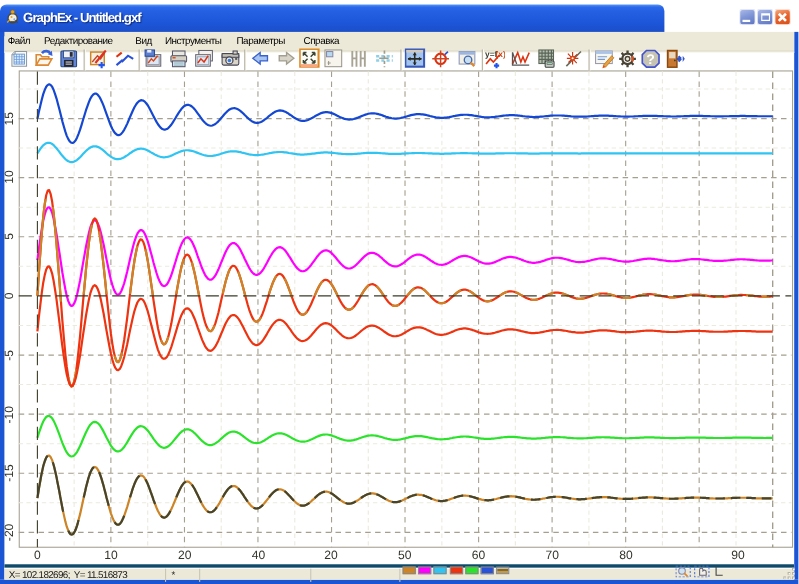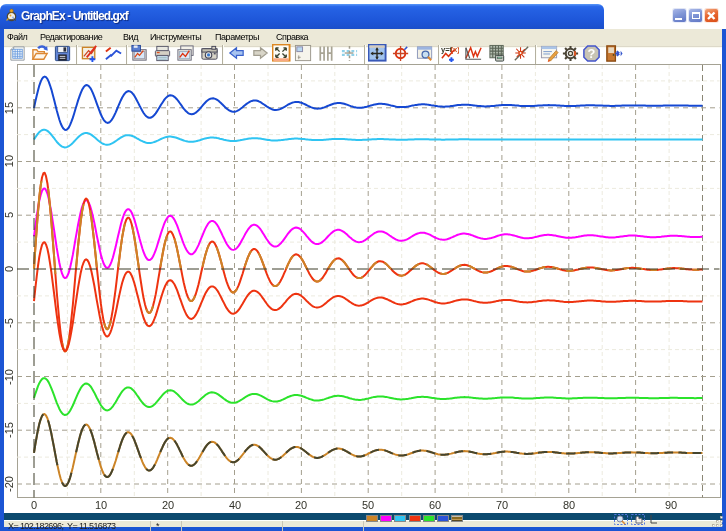--- a/index.html
+++ b/index.html
@@ -12,21 +12,21 @@
 #bclose { background:linear-gradient(160deg,#f2aa80 0%,#e8652f 45%,#d94f18 100%); }
 .wbtn i { position:absolute; display:block; }
 #borderL { position:absolute; left:0; top:29px; width:4px; height:498px; background:#1c55d4; }
 #borderR { position:absolute; left:722px; top:29px; width:4px; height:498px; background:#1c55d4; }
 #borderB { position:absolute; left:0; top:527px; width:726px; height:4px; background:#1c55d4; }
 #menubar { position:absolute; left:4px; top:29px; width:718px; height:19px; background:#ece9d8; font-size:9px; color:#000; border-bottom:1px solid #fbfaf2; box-shadow:inset 0 -1px 0 #ddd9c9; }
 #menubar span { position:absolute; top:3px; letter-spacing:-0.45px; }
 #plotwhite { position:absolute; left:17px; top:64px; width:704px; height:434px; background:#fff; border:1px solid #a5a294; }
 .xl { position:absolute; top:499px; width:30px; text-align:center; font-size:11px; color:#33332a; }
 .yl { position:absolute; left:-3px; width:24px; height:30px; text-align:center; font-size:11px; color:#33332a; transform:rotate(-90deg); line-height:30px; }
-#statusbar { position:absolute; left:4px; top:513px; width:718px; height:14px; background:#ece9d8; border-top:7px solid #0c4a6e; box-shadow:inset 0 1px 0 #fff; font-size:9px; color:#222; letter-spacing:-0.6px; }
+#statusbar { position:absolute; left:4px; top:513px; width:718px; height:14px; background:#ece9d8; border-top:3px solid #0c4a6e; box-shadow:inset 0 1px 0 #fff; font-size:9px; color:#222; letter-spacing:-0.6px; }
 .sep { position:absolute; top:45px; width:2px; height:19px; border-left:1px solid #b4b0a0; border-right:1px solid #fdfdf6; }
 .ticon { position:absolute; top:44px; width:19px; height:19px; }
 .scell { position:absolute; top:1px; height:12px; border-right:1px solid #c9c6b8; }
 .csq { position:absolute; top:515px; width:12px; height:7px; }
 </style></head><body>
 <div id="win">
 <div id="titlebar">
 <svg style="position:absolute;left:5px;top:4px" width="13" height="14" viewBox="0 0 13 14">
         <circle cx="6.5" cy="8.5" r="4.2" fill="#f0ede2" stroke="#4a4433" stroke-width="1.2"></circle>
         <circle cx="6.5" cy="2.8" r="1.8" fill="#e8a020" stroke="#8a6a10" stroke-width="0.6"></circle>

